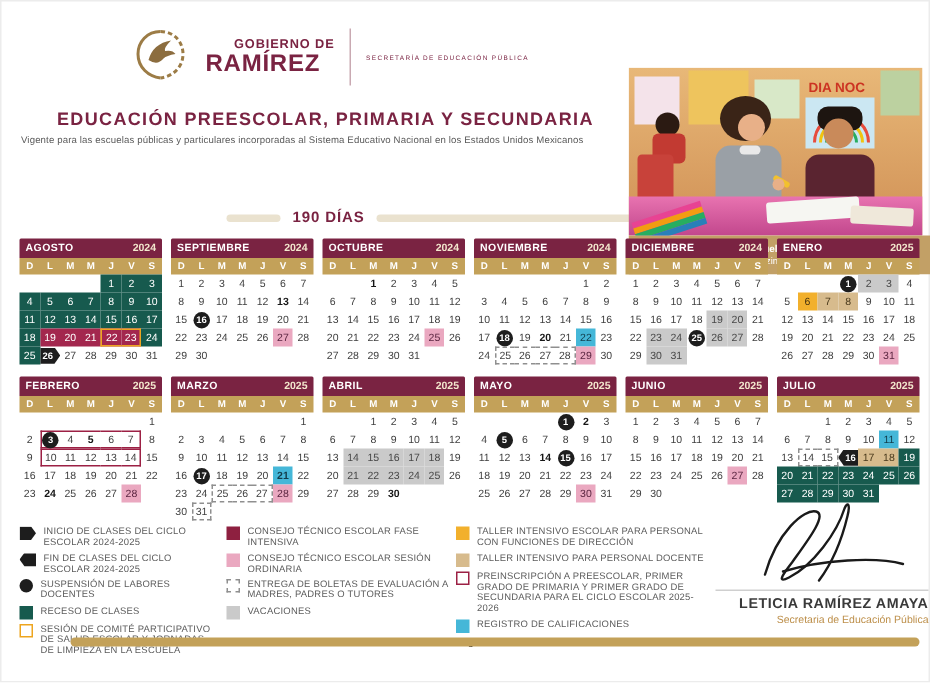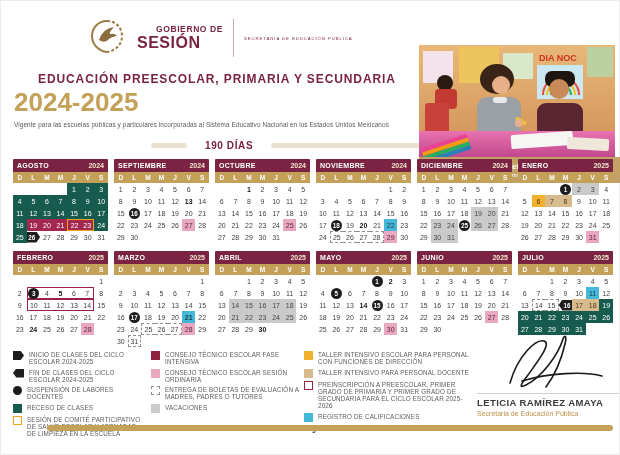--- a/index.html
+++ b/index.html
@@ -18,21 +18,21 @@
 
   
   .titleblock{position:absolute;left:13px;top:71px;width:402px;}
   .kicker{font-size:12px;font-weight:800;letter-spacing:.9px;color:var(--guinda);margin-left:24px;}
   .mainline{display:flex;align-items:baseline;gap:9px;margin-top:1px;}
   .main-t{font-size:26px;font-weight:800;color:var(--guinda);letter-spacing:.2px;}
   .cycle-t{font-size:26px;font-weight:800;color:var(--gold);}
   .subtitle{font-size:6.4px;color:#5a5a5a;margin-top:3px;letter-spacing:.1px;}
 
   
-  .diasbar{position:absolute;left:150px;top:139px;display:flex;align-items:center;gap:18px;}
+  .diasbar{position:absolute;left:150px;top:139px;display:flex;align-items:center;gap:8px;}
   .dias-seg{height:5px;border-radius:3px;background:#eae2cf;}
   .dias-text{font-size:10px;font-weight:800;color:var(--guinda);letter-spacing:.6px;}
 
   
   .photo{position:absolute;left:418px;top:12px;width:232px;height:138px;overflow:hidden;margin-top:32px;}
   .photo svg{display:block;}
   .photo-cap{height:26px;background:#c2a066;color:#fff;text-align:center;display:flex;flex-direction:column;justify-content:center;gap:1px;}
   .cap1{font-size:6.6px;font-weight:700;}
   .cap2{font-size:6.2px;}
 
@@ -81,53 +81,52 @@
   .li-boletas{border:1px dashed #8f8f8f;background:#fff;}
   .li-vacaciones{background:var(--gray);}
   .li-direccion{background:var(--yellow);}
   .li-docente{background:var(--tan);}
   .li-preins{border:1.5px solid var(--preins-outline);background:#fff;}
   .li-registro{background:var(--cyan);}
   .lnote{font-size:6.3px;line-height:7px;color:#444;margin-top:3px;}
   .lnote b{font-weight:800;color:#222;}
 
   
-  .sig{position:absolute;left:476px;top:330px;width:142px;text-align:left;}
+  .sig{position:absolute;left:476px;top:330px;width:142px;text-align:right;}
   .sig svg{display:block;margin:0 auto;}
   .sig-line{border-top:1px solid #cfcfcf;margin:0 0 3px 0;}
   .sig-name{font-size:9.5px;font-weight:800;color:#3a3a3a;letter-spacing:.4px;}
   .sig-title{font-size:7px;color:#bd8f4a;margin-top:2px;}
 
   .bottombar{position:absolute;left:46px;top:424px;width:566px;height:6px;border-radius:3px;background:var(--gold);}
 </style>
 </head>
 <body>
 
 <div class="page">
 
   <div class="logos">
     <svg width="40" height="40" viewBox="0 0 40 40">
       <path d="M20 3 C11 3 5 10 5 18 C5 27 12 33 20 34" fill="none" stroke="#9c7c46" stroke-width="2"></path>
       <path d="M20 3 C29 3 35 10 35 18 C35 27 28 33 20 34" fill="none" stroke="#9c7c46" stroke-width="2" stroke-dasharray="3 2"></path>
       <path d="M12 22 Q15 11 27 9 Q22 14 23 16 Q28 15 30 18 Q24 19 22 21 Q18 26 12 22 Z" fill="#8c6d3f"></path>
     </svg>
     <div class="gob-text">
       <div class="gob-l1">GOBIERNO DE</div>
-      <div class="gob-l2">SESIÓN</div>
+      <div class="gob-l2">RAMÍREZ</div>
     </div>
     <div class="logo-div"></div>
     <div class="edu-text">
       <div class="edu-s">SECRETARÍA DE EDUCACIÓN PÚBLICA</div>
     </div>
   </div>
 
   <div class="titleblock">
     <div class="kicker">EDUCACIÓN PREESCOLAR, PRIMARIA Y SECUNDARIA</div>
     <div class="mainline">
-      <span class="cycle-t">2024-2025</span>
     </div>
     <div class="subtitle">Vigente para las escuelas públicas y particulares incorporadas al Sistema Educativo Nacional en los Estados Unidos Mexicanos</div>
   </div>
 
   <div class="diasbar">
     <span class="dias-seg" style="width:36px"></span>
     <span class="dias-text">190 DÍAS</span>
     <span class="dias-seg" style="width:172px"></span>
   </div>
 

